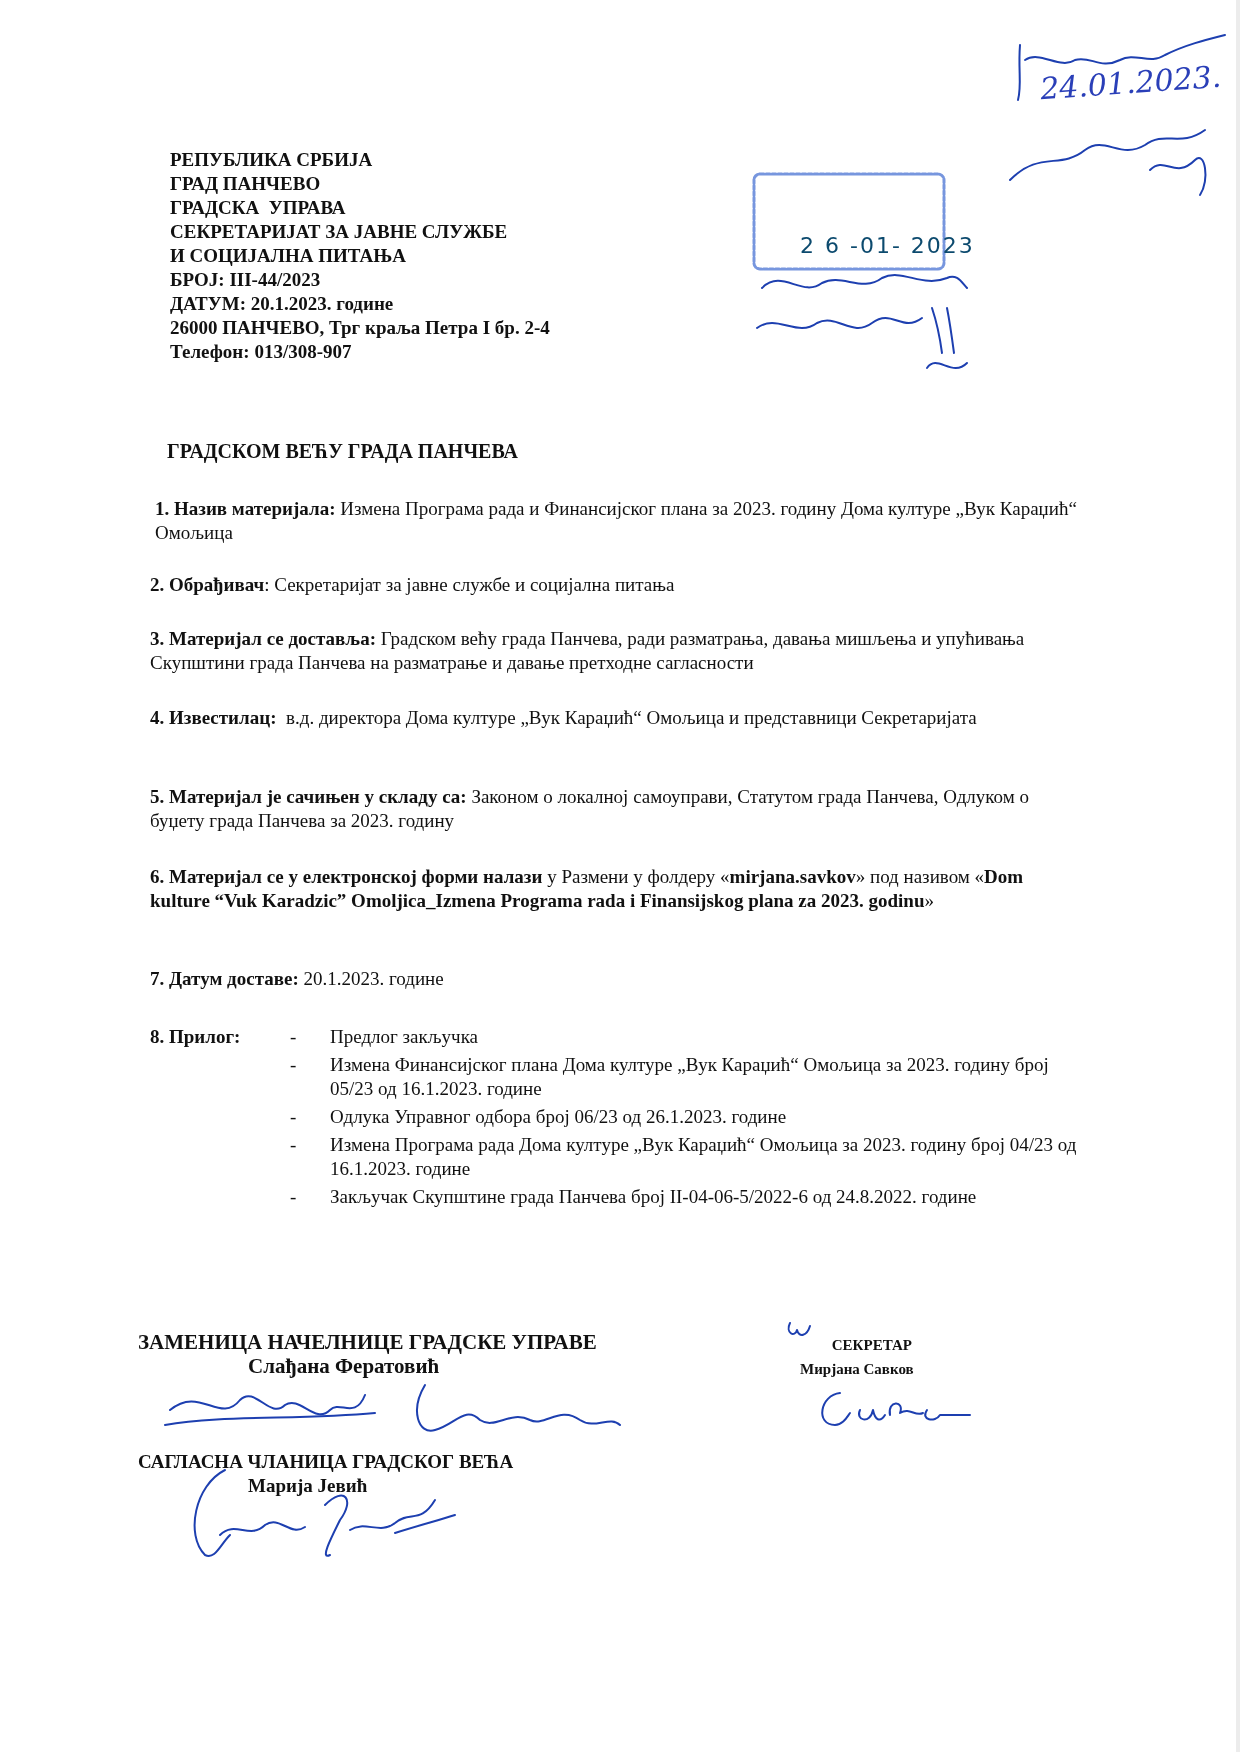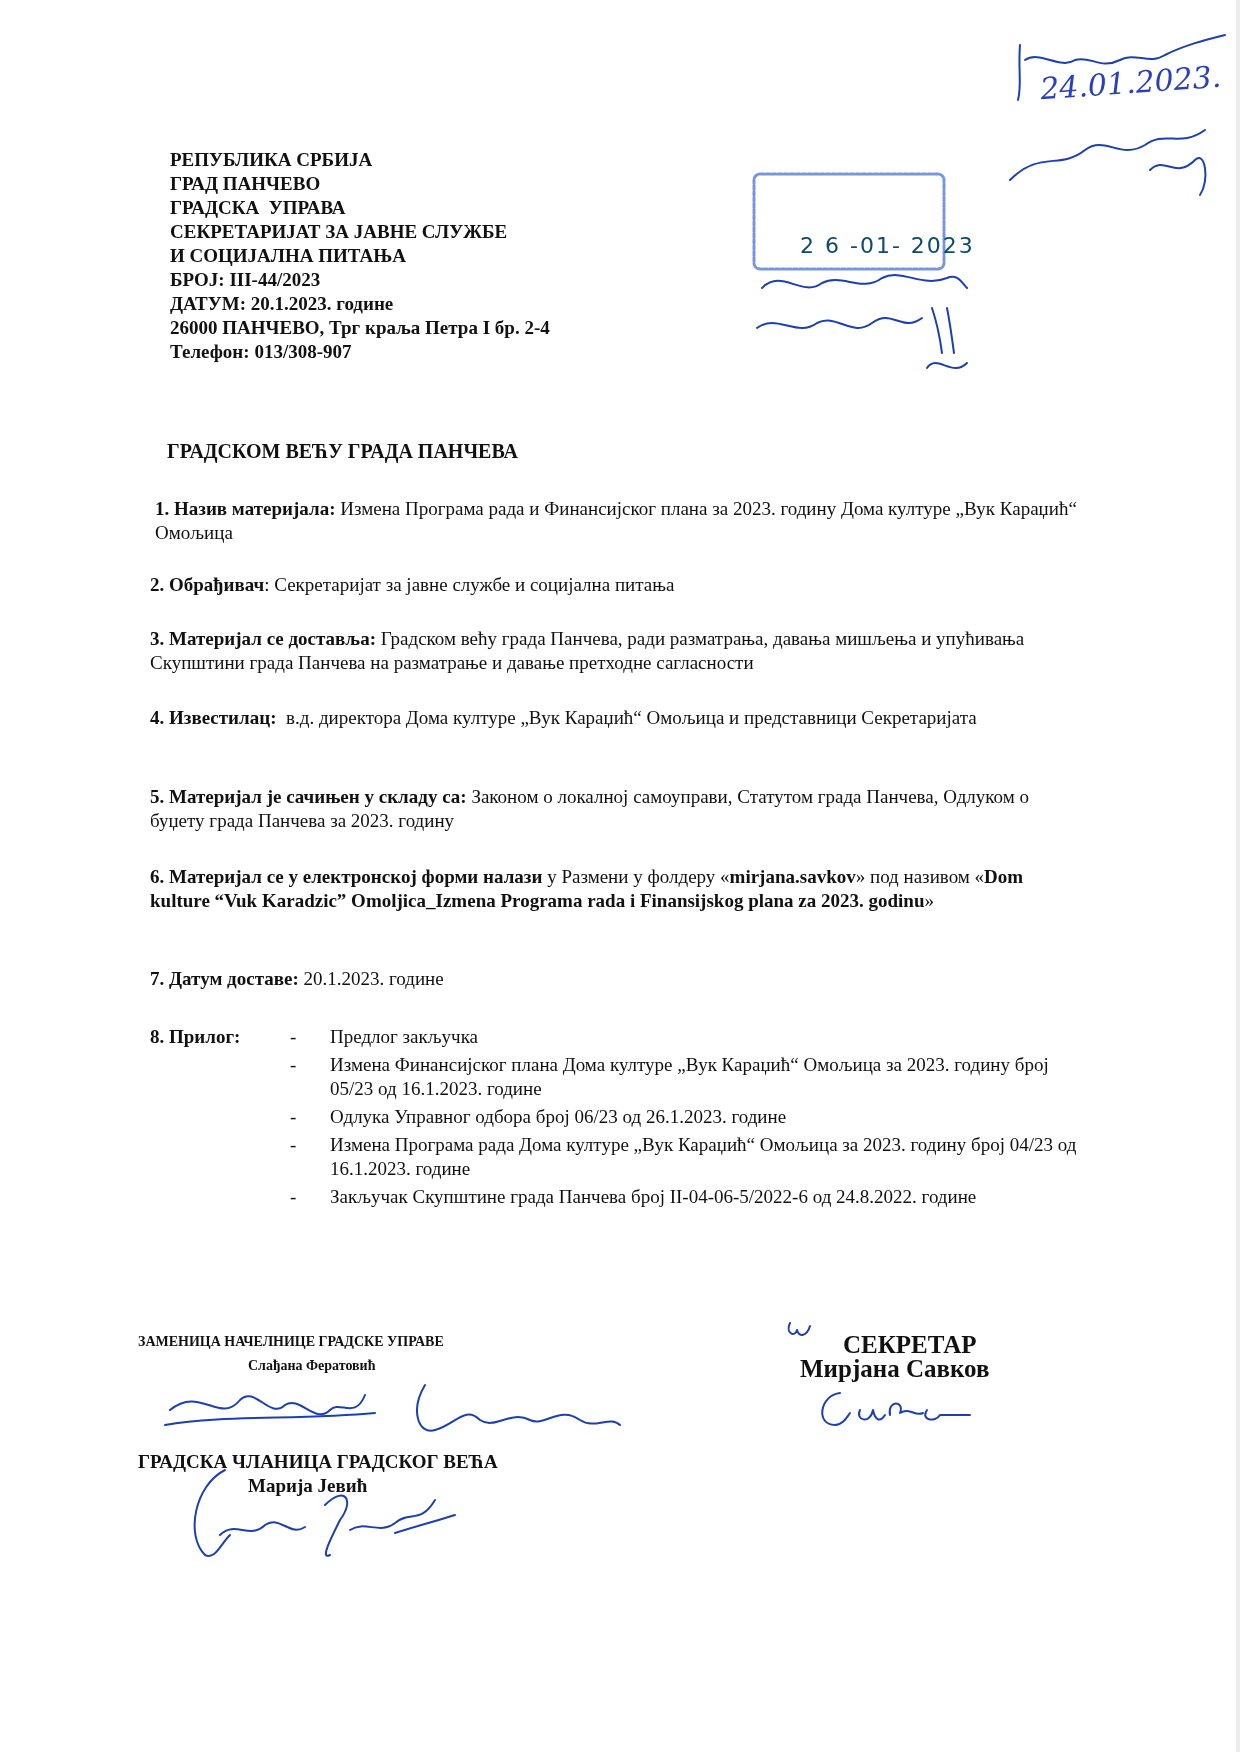--- a/index.html
+++ b/index.html
@@ -19,25 +19,25 @@
   .item { position: absolute; left: 150px; width: 930px; font-size: 19px; line-height: 24px; }
   .item .lbl { font-weight: bold; }
   .item .b { font-weight: bold; }
 
   .attach { position: absolute; left: 150px; top: 1025px; width: 940px; font-size: 19px; line-height: 24px; }
   .attach .lbl { position: absolute; left: 0; top: 0; font-weight: bold; }
   .attach ul { list-style: none; margin: 0; padding: 0; position: absolute; left: 140px; top: 0; width: 790px; }
   .attach li { position: relative; padding-left: 40px; margin-bottom: 4px; }
   .attach li .dash { position: absolute; left: 0; top: 0; }
 
-  .sig-left { position: absolute; left: 138px; top: 1330px; font-weight: bold; font-size: 14px; line-height: 24px; }
+  .sig-left { position: absolute; left: 138px; top: 1330px; font-weight: bold; font-size: 21px; line-height: 24px; }
   .sig-left .name { padding-left: 110px; }
   .sig-left2 { position: absolute; left: 138px; top: 1450px; font-weight: bold; font-size: 19px; line-height: 24px; }
   .sig-left2 .name { padding-left: 110px; }
-  .sig-right { position: absolute; left: 800px; top: 1333px; font-weight: bold; font-size: 25px; line-height: 24px; text-align: center; }
+  .sig-right { position: absolute; left: 800px; top: 1333px; font-weight: bold; font-size: 15px; line-height: 24px; text-align: center; }
   .sig-right .title { padding-left: 30px; }
 
   .ink { position: absolute; }
   .ink path, .ink rect { fill: none; stroke: #1d3fb0; stroke-width: 2; stroke-linecap: round; stroke-linejoin: round; }
   .stamp-date { position: absolute; left: 800px; top: 233px; font-family: "DejaVu Sans", sans-serif; font-size: 22px; color: #0c4a6e; letter-spacing: 2px; }
   .note-date { position: absolute; left: 1040px; top: 65px; font-family: "DejaVu Serif", serif; font-style: italic; font-size: 30px; color: #2a3fb8; transform: rotate(-4deg); }
 </style>
 </head>
 <body>
 
@@ -121,21 +121,21 @@
     <div>ЗАМЕНИЦА НАЧЕЛНИЦЕ ГРАДСКЕ УПРАВЕ</div>
     <div class="name">Слађана Фератовић</div>
   </div>
   <svg class="ink" style="left:160px;top:1375px" width="470" height="70" viewBox="0 0 470 70">
     <path d="M10 35 C40 10, 60 50, 80 25 C95 10, 110 45, 125 30 C140 20, 155 50, 170 35 C180 25, 195 45, 205 20"></path>
     <path d="M5 50 C60 40, 140 45, 215 38"></path>
     <path d="M265 10 C250 35, 258 60, 275 55 C295 50, 305 30, 320 45 C335 55, 350 35, 370 45 C385 52, 400 30, 420 45 C435 55, 450 40, 460 50"></path>
   </svg>
 
   <div class="sig-left2">
-    <div>ГРАДСКА ЧЛАНИЦА ГРАДСКОГ ВЕЋА</div>
+    <div>САГЛАСНА ЧЛАНИЦА ГРАДСКОГ ВЕЋА</div>
     <div class="name">Марија Јевић</div>
   </div>
   <svg class="ink" style="left:180px;top:1465px" width="280" height="100" viewBox="0 0 280 100">
     <path d="M45 5 C15 20, 5 70, 25 90 C35 95, 40 80, 50 70"></path>
     <path d="M40 70 C55 55, 70 75, 85 60 C100 50, 110 72, 125 62"></path>
     <path d="M145 40 C165 20, 175 35, 160 55 C150 75, 140 95, 150 90"></path>
     <path d="M170 65 C185 55, 200 70, 215 58 C230 45, 240 60, 255 35"></path>
     <path d="M215 68 C240 60, 260 55, 275 50"></path>
   </svg>
 

